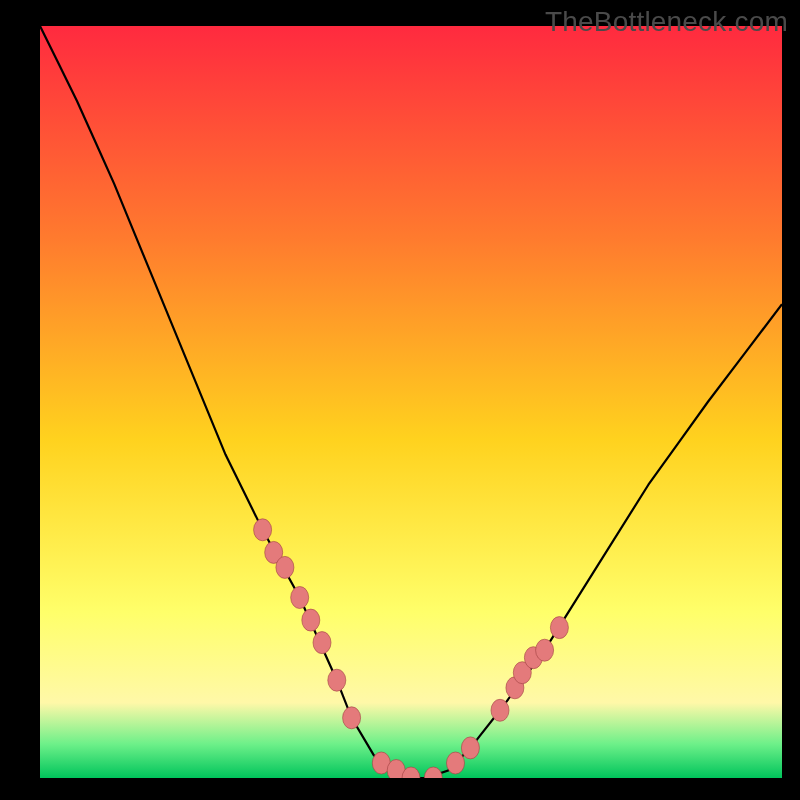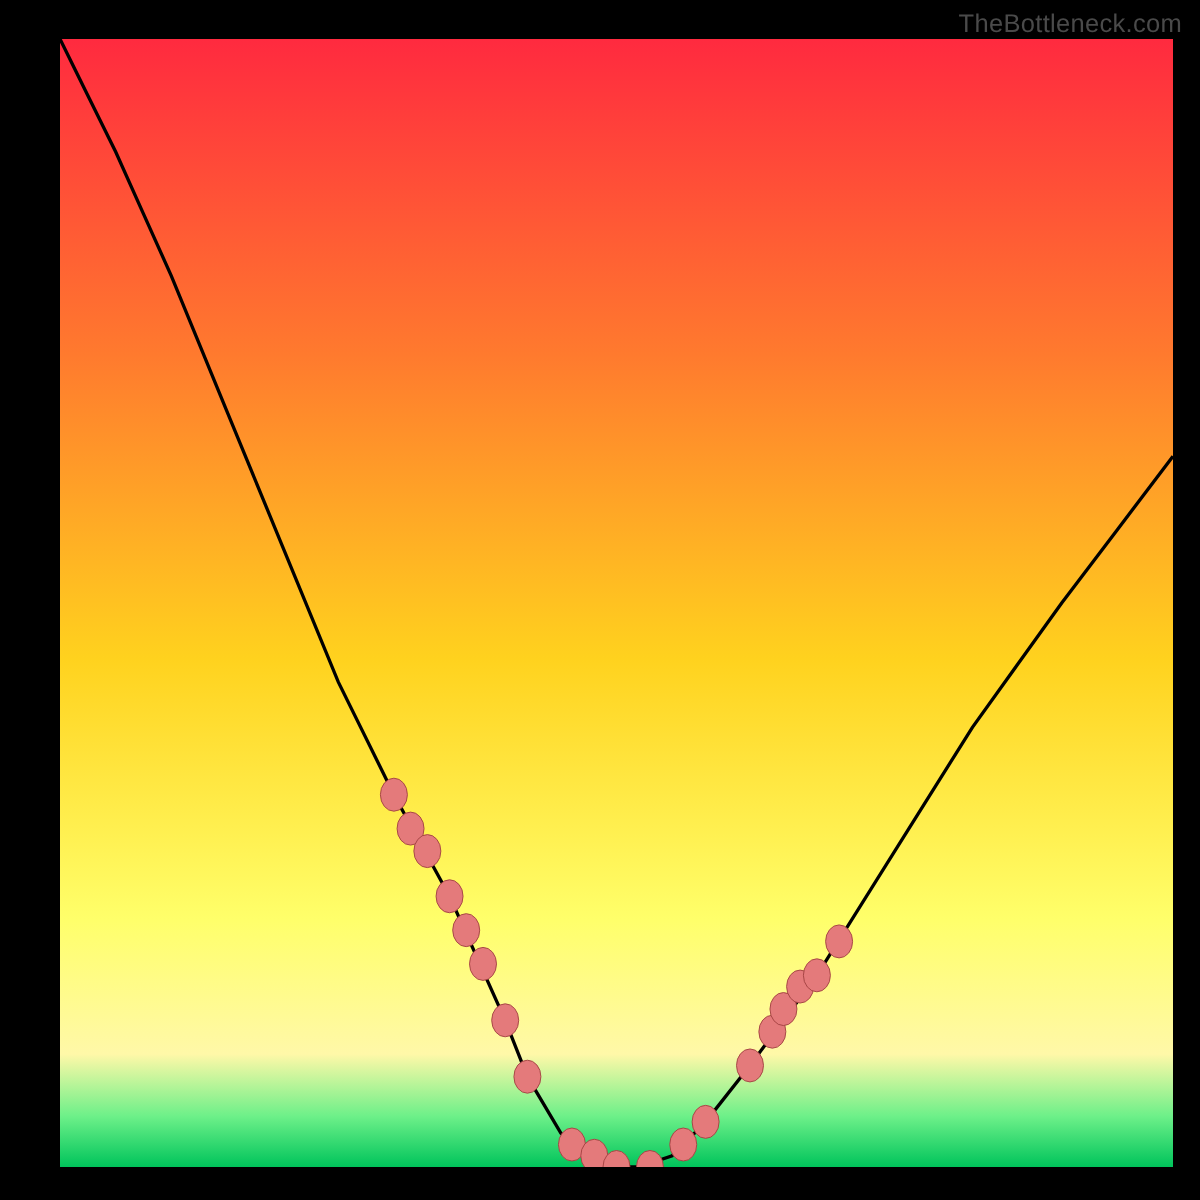--- a/index.html
+++ b/index.html
@@ -15,21 +15,21 @@
     position: relative;
     width: 800px;
     height: 800px;
     background: #000;
   }
   .watermark {
     position: absolute;
     top: 6px;
     right: 12px;
     color: #4a4a4a;
-    font-size: 17px;
+    font-size: 28px;
     font-weight: 500;
     letter-spacing: 0.2px;
     z-index: 50;
   }
   .plot {
     position: absolute;
     left: 40px;
     top: 26px;
     width: 742px;
     height: 752px;

